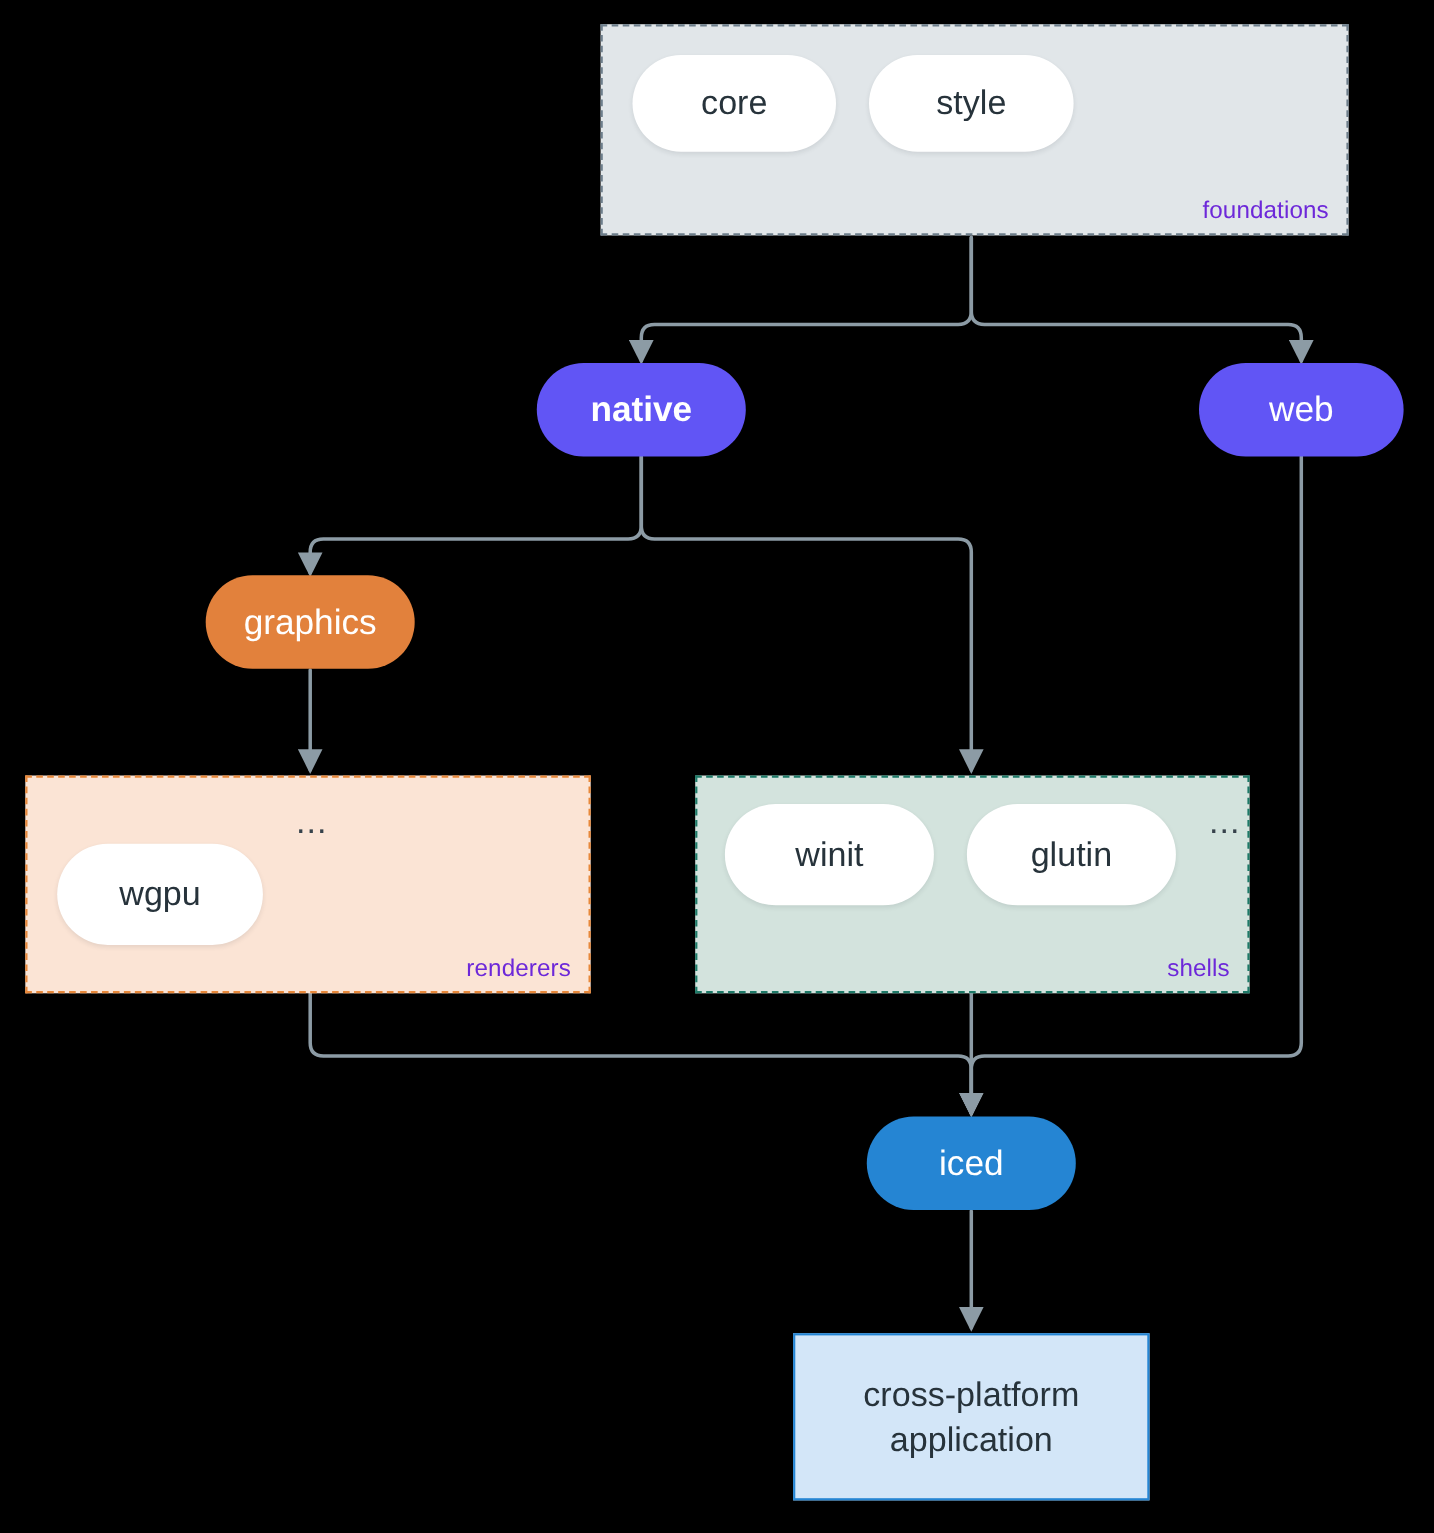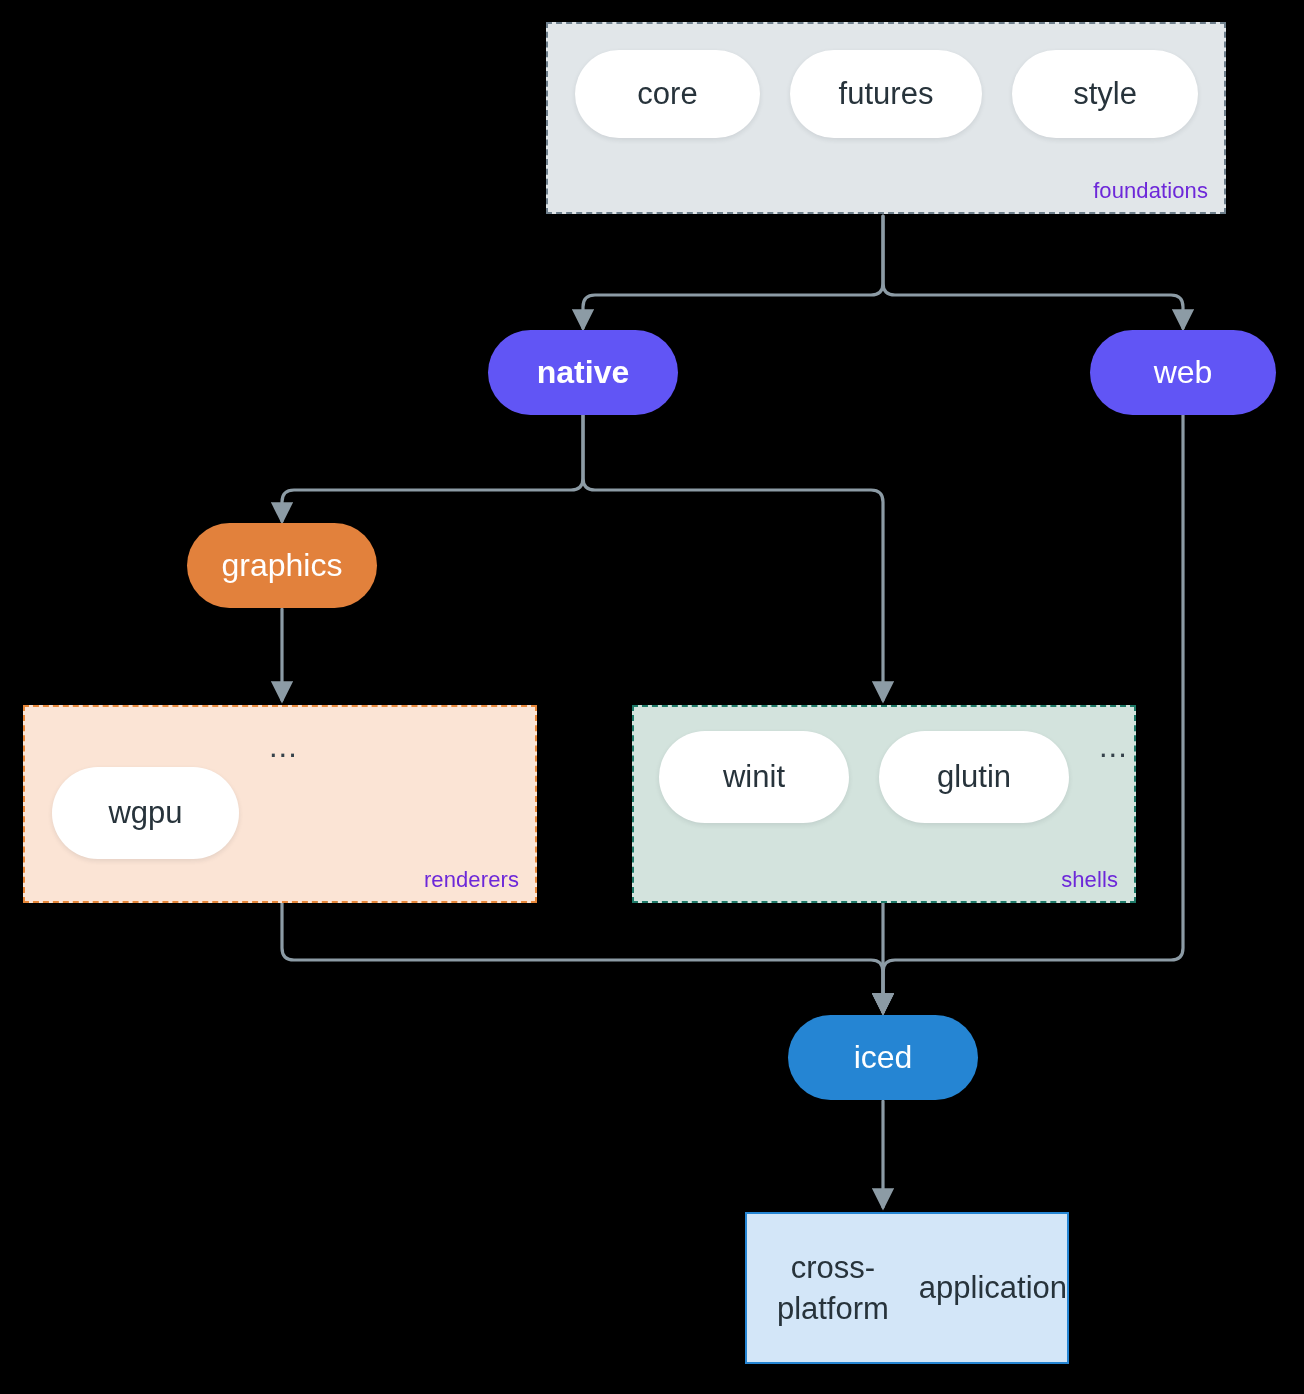--- a/index.html
+++ b/index.html
@@ -81,28 +81,27 @@
     font-size: 32px;
     color: #FFFFFF;
     white-space: nowrap;
   }
 
   
   .rect-node {
     position: absolute;
     box-sizing: border-box;
     display: flex;
-    flex-direction: row;
+    flex-direction: column;
     align-items: center;
     justify-content: center;
     font-size: 31px;
     color: #27333B;
     line-height: 1.33;
     text-align: center;
-    margin-left: 24px;
   }
 </style>
 </head>
 <body>
 
 <div id="stage">
 
   <svg class="edges" viewBox="0 0 1304 1394" xmlns="http://www.w3.org/2000/svg">
     <defs>
       <marker id="arrow" viewBox="0 0 10 10" refX="8.4" refY="5" markerWidth="7" markerHeight="7" orient="auto-start-reverse">
@@ -129,23 +128,20 @@
 
       <path d="M 883 1101 L 883 1207" marker-end="url(#arrow)"></path>
     </g>
   </svg>
 
   <div class="group" style="left:546px; top:22px; width:680px; height:192px;
               background:#E1E6E9; border-color:#6E7F8C;">
     <div class="pill-row" style="left:27px; top:26px;">
       <div class="pill" style="width:185px; height:88px;">
         <span>core</span>
-      </div>
-      <div class="pill" style="width:192px; height:88px;">
-        <span>futures</span>
       </div>
       <div class="pill" style="width:186px; height:88px;">
         <span>style</span>
       </div>
     </div>
     <div class="group-label">foundations</div>
   </div>
 
   <div class="node" style="left:488px; top:330px; width:190px; height:85px; background:#6155F5;font-weight:bold;">
     <span>native</span>

